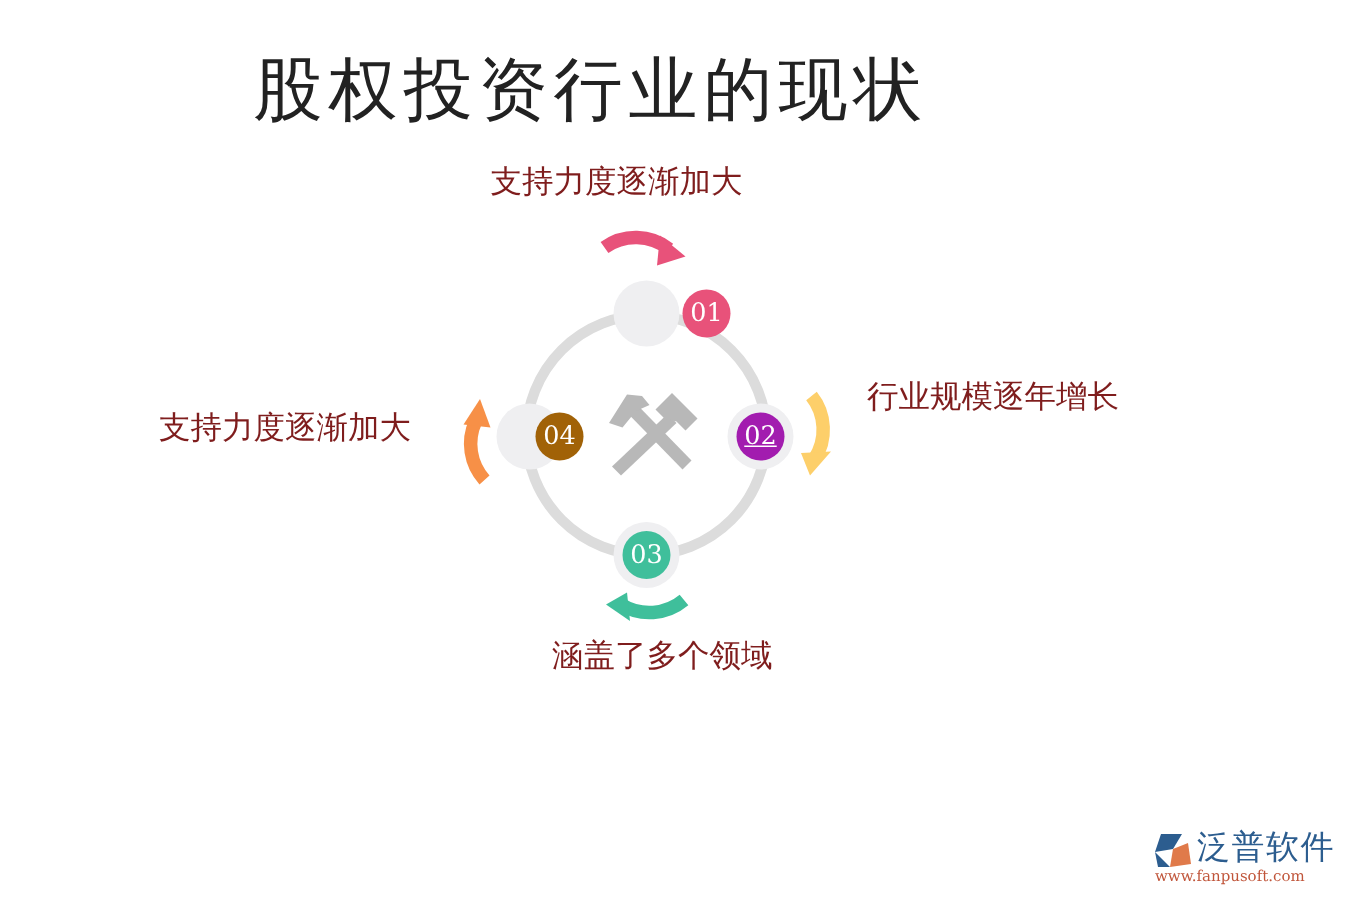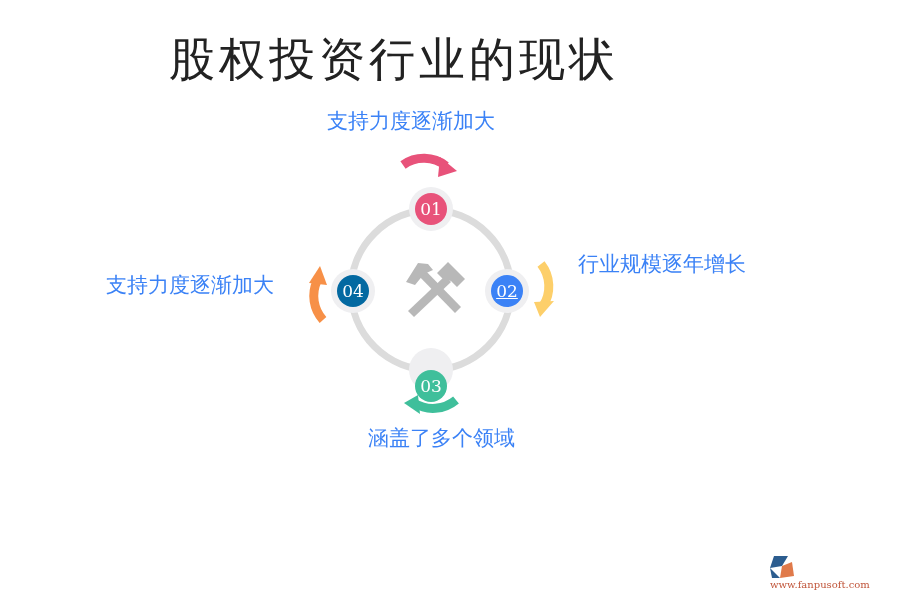--- a/index.html
+++ b/index.html
@@ -1,18 +1,18 @@
 <!DOCTYPE html>
 <html><head>
 <meta charset="utf-8">
 <style>
   html, body { margin: 0; padding: 0; background: #ffffff; }
   body { width: 900px; height: 600px; position: relative; overflow: hidden; font-family: "DejaVu Serif", "Liberation Serif", serif; }
   .title { position: absolute; left: 0; width: 788px; top: 28px; text-align: center; font-size: 46px; color: #222222; letter-spacing: 4px; font-family: "DejaVu Serif", "Liberation Serif", serif; line-height: 62px; }
-  .label { position: absolute; font-size: 21px; color: #3b82f6; white-space: nowrap; font-family: "DejaVu Serif", "Liberation Serif", serif; line-height: 28px; }
+  .label { position: absolute; font-size: 21px; color: #7f1d1d; white-space: nowrap; font-family: "DejaVu Serif", "Liberation Serif", serif; line-height: 28px; }
   .diagram { position: absolute; left: 0; top: 0; width: 900px; height: 600px; }
   .node { position: absolute; width: 44px; height: 44px; border-radius: 50%; background: #efeff1; }
   .node .inner { position: absolute; left: 6px; top: 6px; width: 32px; height: 32px; border-radius: 50%; color: #ffffff; font-size: 17px; text-align: center; line-height: 32px; font-family: "DejaVu Serif", "Liberation Serif", serif; }
   .logo { position: absolute; left: 768px; top: 552px; width: 124px; height: 42px; }
   .logo .brand { position: absolute; left: 30px; top: 0; font-size: 22px; color: #2c5d8f; font-family: "DejaVu Sans", "Liberation Sans", sans-serif; line-height: 28px; letter-spacing: 1px; }
   .logo .url { position: absolute; left: 2px; top: 27px; font-size: 10px; color: #c0553a; font-family: "DejaVu Serif", "Liberation Serif", serif; line-height: 12px; }
   .logo svg { position: absolute; left: 0; top: 2px; }
 </style>
 </head>
 <body>
@@ -54,32 +54,33 @@
 
     <polygon points="406,282 418,263 428,264 433,270 424,274 415,285"></polygon>
 
     <polygon points="445,276 451,282 414,317 408,311"></polygon>
 
     <polygon points="437,273 448,262 465,279 457,287 451,281 443,279"></polygon>
   </g>
 </svg>
 
 <div class="node" style="left:409px; top:187px;">
-  <div class="inner" style="background:#e8527a;">01</div>
+  <div class="inner" style="background:#e8527a;margin-left:40px;">01</div>
 </div>
 <div class="node" style="left:485px; top:269px;">
-  <div class="inner" style="background:#3b82f6;text-decoration:underline;">02</div>
+  <div class="inner" style="background:#a21caf;text-decoration:underline;">02</div>
 </div>
 <div class="node" style="left:409px; top:348px;">
-  <div class="inner" style="background:#3fbf9b;margin-top:16px;">03</div>
+  <div class="inner" style="background:#3fbf9b;">03</div>
 </div>
 <div class="node" style="left:331px; top:269px;">
-  <div class="inner" style="background:#0369a1;">04</div>
+  <div class="inner" style="background:#a16207;margin-left:20px;">04</div>
 </div>
 
 <div class="logo">
   <svg width="28" height="26" viewBox="0 0 28 26">
     <polygon points="6,2 20,2 14,12 2,14" fill="#2c5d8f"></polygon>
     <polygon points="14,12 24,8 26,22 12,24" fill="#e07a4a"></polygon>
     <polygon points="2,14 12,24 4,24" fill="#2c5d8f"></polygon>
   </svg>
+  <div class="brand">泛普软件</div>
   <div class="url">www.fanpusoft.com</div>
 </div>
 
 </body></html>

